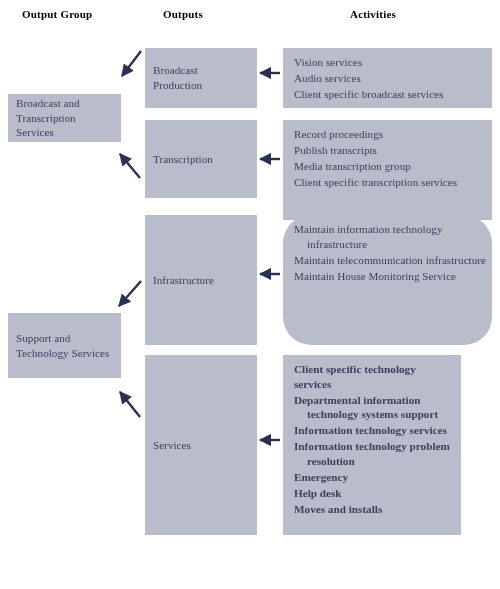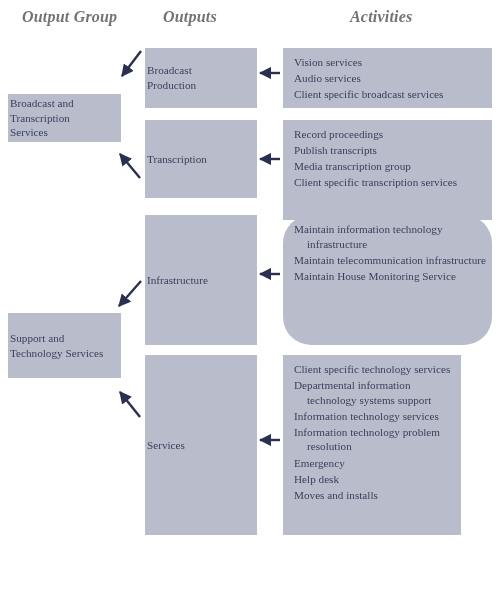--- a/index.html
+++ b/index.html
@@ -10,41 +10,40 @@
   #diagram {
     position: relative;
     width: 500px;
     height: 589px;
     background: #ffffff;
     font-family: "Liberation Serif", "DejaVu Serif", serif;
     overflow: hidden;
   }
   .col-header {
     position: absolute;
-    font-style: italic;
     font-weight: bold;
-    font-size: 16px;
-    color: #737373;
+    font-size: 11px;
+    color: #000000;
     letter-spacing: 0.2px;
     white-space: nowrap;
   }
   .box {
     position: absolute;
     background: #b9bdcb;
     box-sizing: border-box;
     color: #3a3f5c;
     font-size: 11.2px;
     line-height: 14.6px;
   }
   .box.center-label {
     display: flex;
     align-items: center;
   }
   .box-text {
-    padding: 0 0 0 2px;
+    padding: 0 0 0 8px;
     white-space: pre-line;
   }
   .act-list {
     padding: 7px 6px 7px 11px;
   }
   .act-item {
     margin: 0 0 1.5px 0;
     padding-left: 0;
     text-indent: 0;
   }
@@ -116,21 +115,21 @@
   </div>
 
   <div class="box" style="left:283px; top:215px; width:209px; height:130px;border-radius:28px;">
     <div class="act-list">
       <div class="act-item wrapped">Maintain information technology infrastructure</div>
       <div class="act-item wrapped">Maintain telecommunication infrastructure</div>
       <div class="act-item">Maintain House Monitoring Service</div>
     </div>
   </div>
 
-  <div class="box" style="left:283px; top:355px; width:178px; height:180px;">
+  <div class="box" style="left:283px; top:355px; width:178px; height:180px;font-weight:bold;">
     <div class="act-list">
       <div class="act-item">Client specific technology services</div>
       <div class="act-item wrapped">Departmental information technology systems support</div>
       <div class="act-item">Information technology services</div>
       <div class="act-item wrapped">Information technology problem resolution</div>
       <div class="act-item">Emergency</div>
       <div class="act-item">Help desk</div>
       <div class="act-item">Moves and installs</div>
     </div>
   </div>

